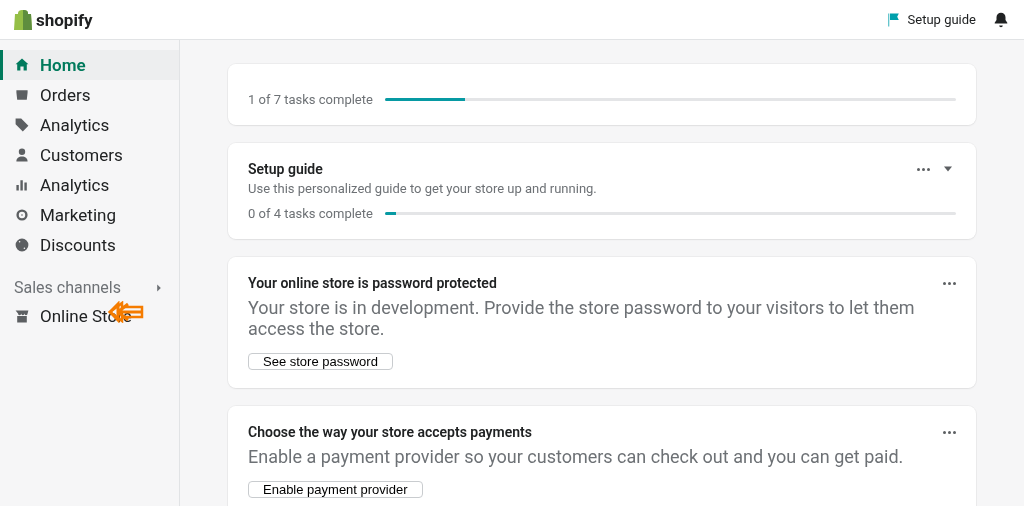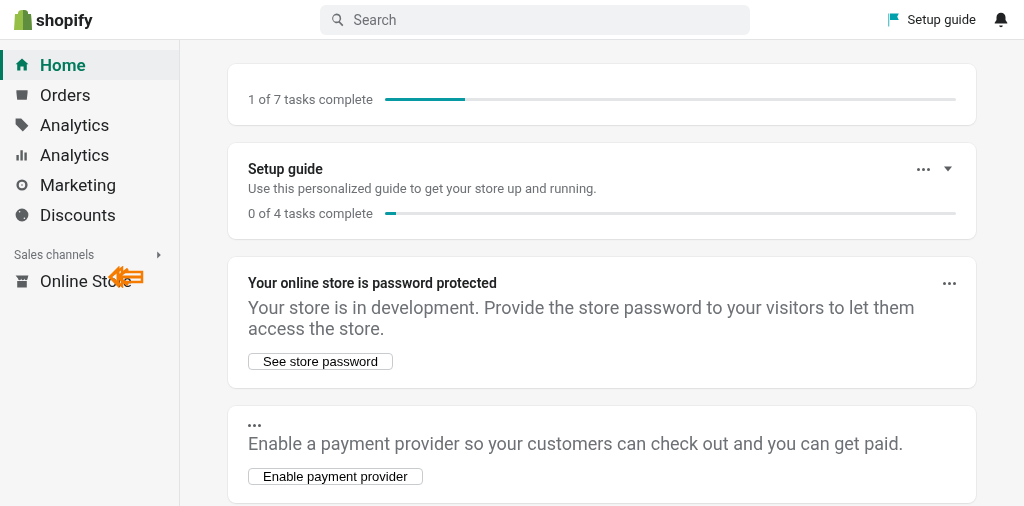--- a/index.html
+++ b/index.html
@@ -15,21 +15,21 @@
 .bell { width: 18px; height: 18px; }
 
 .layout { display: flex; height: calc(100% - 40px); }
 
 .sidebar { width: 180px; background: #f6f6f7; border-right: 1px solid #e1e3e5; padding-top: 10px; }
 .nav-item { display: flex; align-items: center; gap: 10px; padding: 5px 14px; font-size: 17px; color: #202223; cursor: pointer; position: relative; }
 .nav-item.active { background: #edeeef; font-weight: 600; color: #007a5c; }
 .nav-item.active::before { content: ""; position: absolute; left: 0; top: 0; bottom: 0; width: 3px; background: #007a5c; }
 .nav-icon { width: 16px; height: 16px; fill: #5c5f62; flex-shrink: 0; }
 .nav-item.active .nav-icon { fill: #007a5c; }
-.nav-section { display: flex; justify-content: space-between; align-items: center; padding: 8px 14px 4px; font-size: 12px; color: #6d7175; margin-top: 10px; }
+.nav-section { display: flex; justify-content: space-between; align-items: center; padding: 8px 14px 4px; font-size: 16px; color: #6d7175; margin-top: 10px; }
 .chev { width: 12px; height: 12px; fill: #6d7175; }
 .arrow-annot { position: absolute; left: 108px; top: 0; }
 
 .main { flex: 1; padding: 24px 48px; overflow-y: auto; }
 .card { background: #fff; border-radius: 8px; box-shadow: 0 0 0 1px rgba(0,0,0,0.04), 0 1px 2px rgba(0,0,0,0.06); padding: 18px 20px; margin-bottom: 18px; }
 .card-head { display: flex; align-items: center; justify-content: space-between; }
 .card-title { font-weight: 600; font-size: 14px; }
 .card-sub { font-size: 13px; color: #6d7175; margin-top: 4px; }
 .dots { display: flex; gap: 2px; align-items: center; }
 .dots span { width: 3px; height: 3px; background: #5c5f62; border-radius: 50%; }
@@ -44,26 +44,20 @@
 </head>
 <body>
 
 <div class="topbar">
   <div class="logo">
     <svg class="logo-bag" viewBox="0 0 18 20">
         <path fill="#95bf47" d="M14 4 L14 3 C14 1 12 0 10 0 L8 0 C6 0 4 1 4 3 L4 4 L1 4 L0 20 L18 20 L17 4 Z"></path>
         <path fill="#5e8e3e" d="M14 4 L17 4 L18 20 L9 20 L9 0 L10 0 C12 0 14 1 14 3 Z"></path>
       </svg>
     <span>shopify</span>
-  </div>
-  <div class="searchbar">
-    <svg viewBox="0 0 20 20">
-        <path d="M8 2a6 6 0 014.47 10.03l4.25 4.25-1.44 1.44-4.25-4.25A6 6 0 118 2zm0 2a4 4 0 100 8 4 4 0 000-8z"></path>
-      </svg>
-    <span>Search</span>
   </div>
   <div class="topbar-right">
     <div class="setup-guide-link">
       <svg width="16" height="16" viewBox="0 0 20 20">
           <path fill="#00a0ac" d="M3 2h1v16H3zM5 2h11l-2 4 2 4H5z"></path>
         </svg>
       <span>Setup guide</span>
     </div>
     <svg class="bell" viewBox="0 0 20 20">
         <path fill="#202223" d="M10 2a5 5 0 00-5 5v3l-2 3v1h14v-1l-2-3V7a5 5 0 00-5-5zm-2 14a2 2 0 104 0h-4z"></path>
@@ -83,20 +77,26 @@
       <svg class="nav-icon" viewBox="0 0 20 20">
           <path d="M3 4h14v3H3zM3 7l1 9h12l1-9z"></path>
         </svg>
       <span>Orders</span>
     </div>
     <div class="nav-item">
       <svg class="nav-icon" viewBox="0 0 20 20">
           <path d="M2 2h7l9 9-7 7-9-9zM6 6a1 1 0 110-2 1 1 0 010 2z"></path>
         </svg>
       <span>Analytics</span>
+    </div>
+    <div class="nav-item">
+      <svg class="nav-icon" viewBox="0 0 20 20">
+          <path d="M10 2a4 4 0 110 8 4 4 0 010-8zm-7 16c0-4 3-6 7-6s7 2 7 6z"></path>
+        </svg>
+      <span>Customers</span>
     </div>
     <div class="nav-item">
       <svg class="nav-icon" viewBox="0 0 20 20">
           <path d="M3 10h3v7H3zM8 4h3v13H8zM13 7h3v10h-3z"></path>
         </svg>
       <span>Analytics</span>
     </div>
     <div class="nav-item">
       <svg class="nav-icon" viewBox="0 0 20 20">
           <path d="M10 3a7 7 0 100 14 7 7 0 000-14zm0 3a4 4 0 110 8 4 4 0 010-8zm0 3a1 1 0 110 2 1 1 0 010-2z"></path>
@@ -171,20 +171,21 @@
             <span></span>
             <span></span>
           </div>
       </div>
       <div class="card-body">Your store is in development. Provide the store password to your visitors to let them access the store.</div>
       <button class="btn">See store password</button>
     </div>
 
     <div class="card">
       <div class="card-head">
+        <div class="card-title">Choose the way your store accepts payments</div>
         <div class="dots">
             <span></span>
             <span></span>
             <span></span>
           </div>
       </div>
       <div class="card-body">Enable a payment provider so your customers can check out and you can get paid.</div>
       <button class="btn">Enable payment provider</button>
     </div>
 

